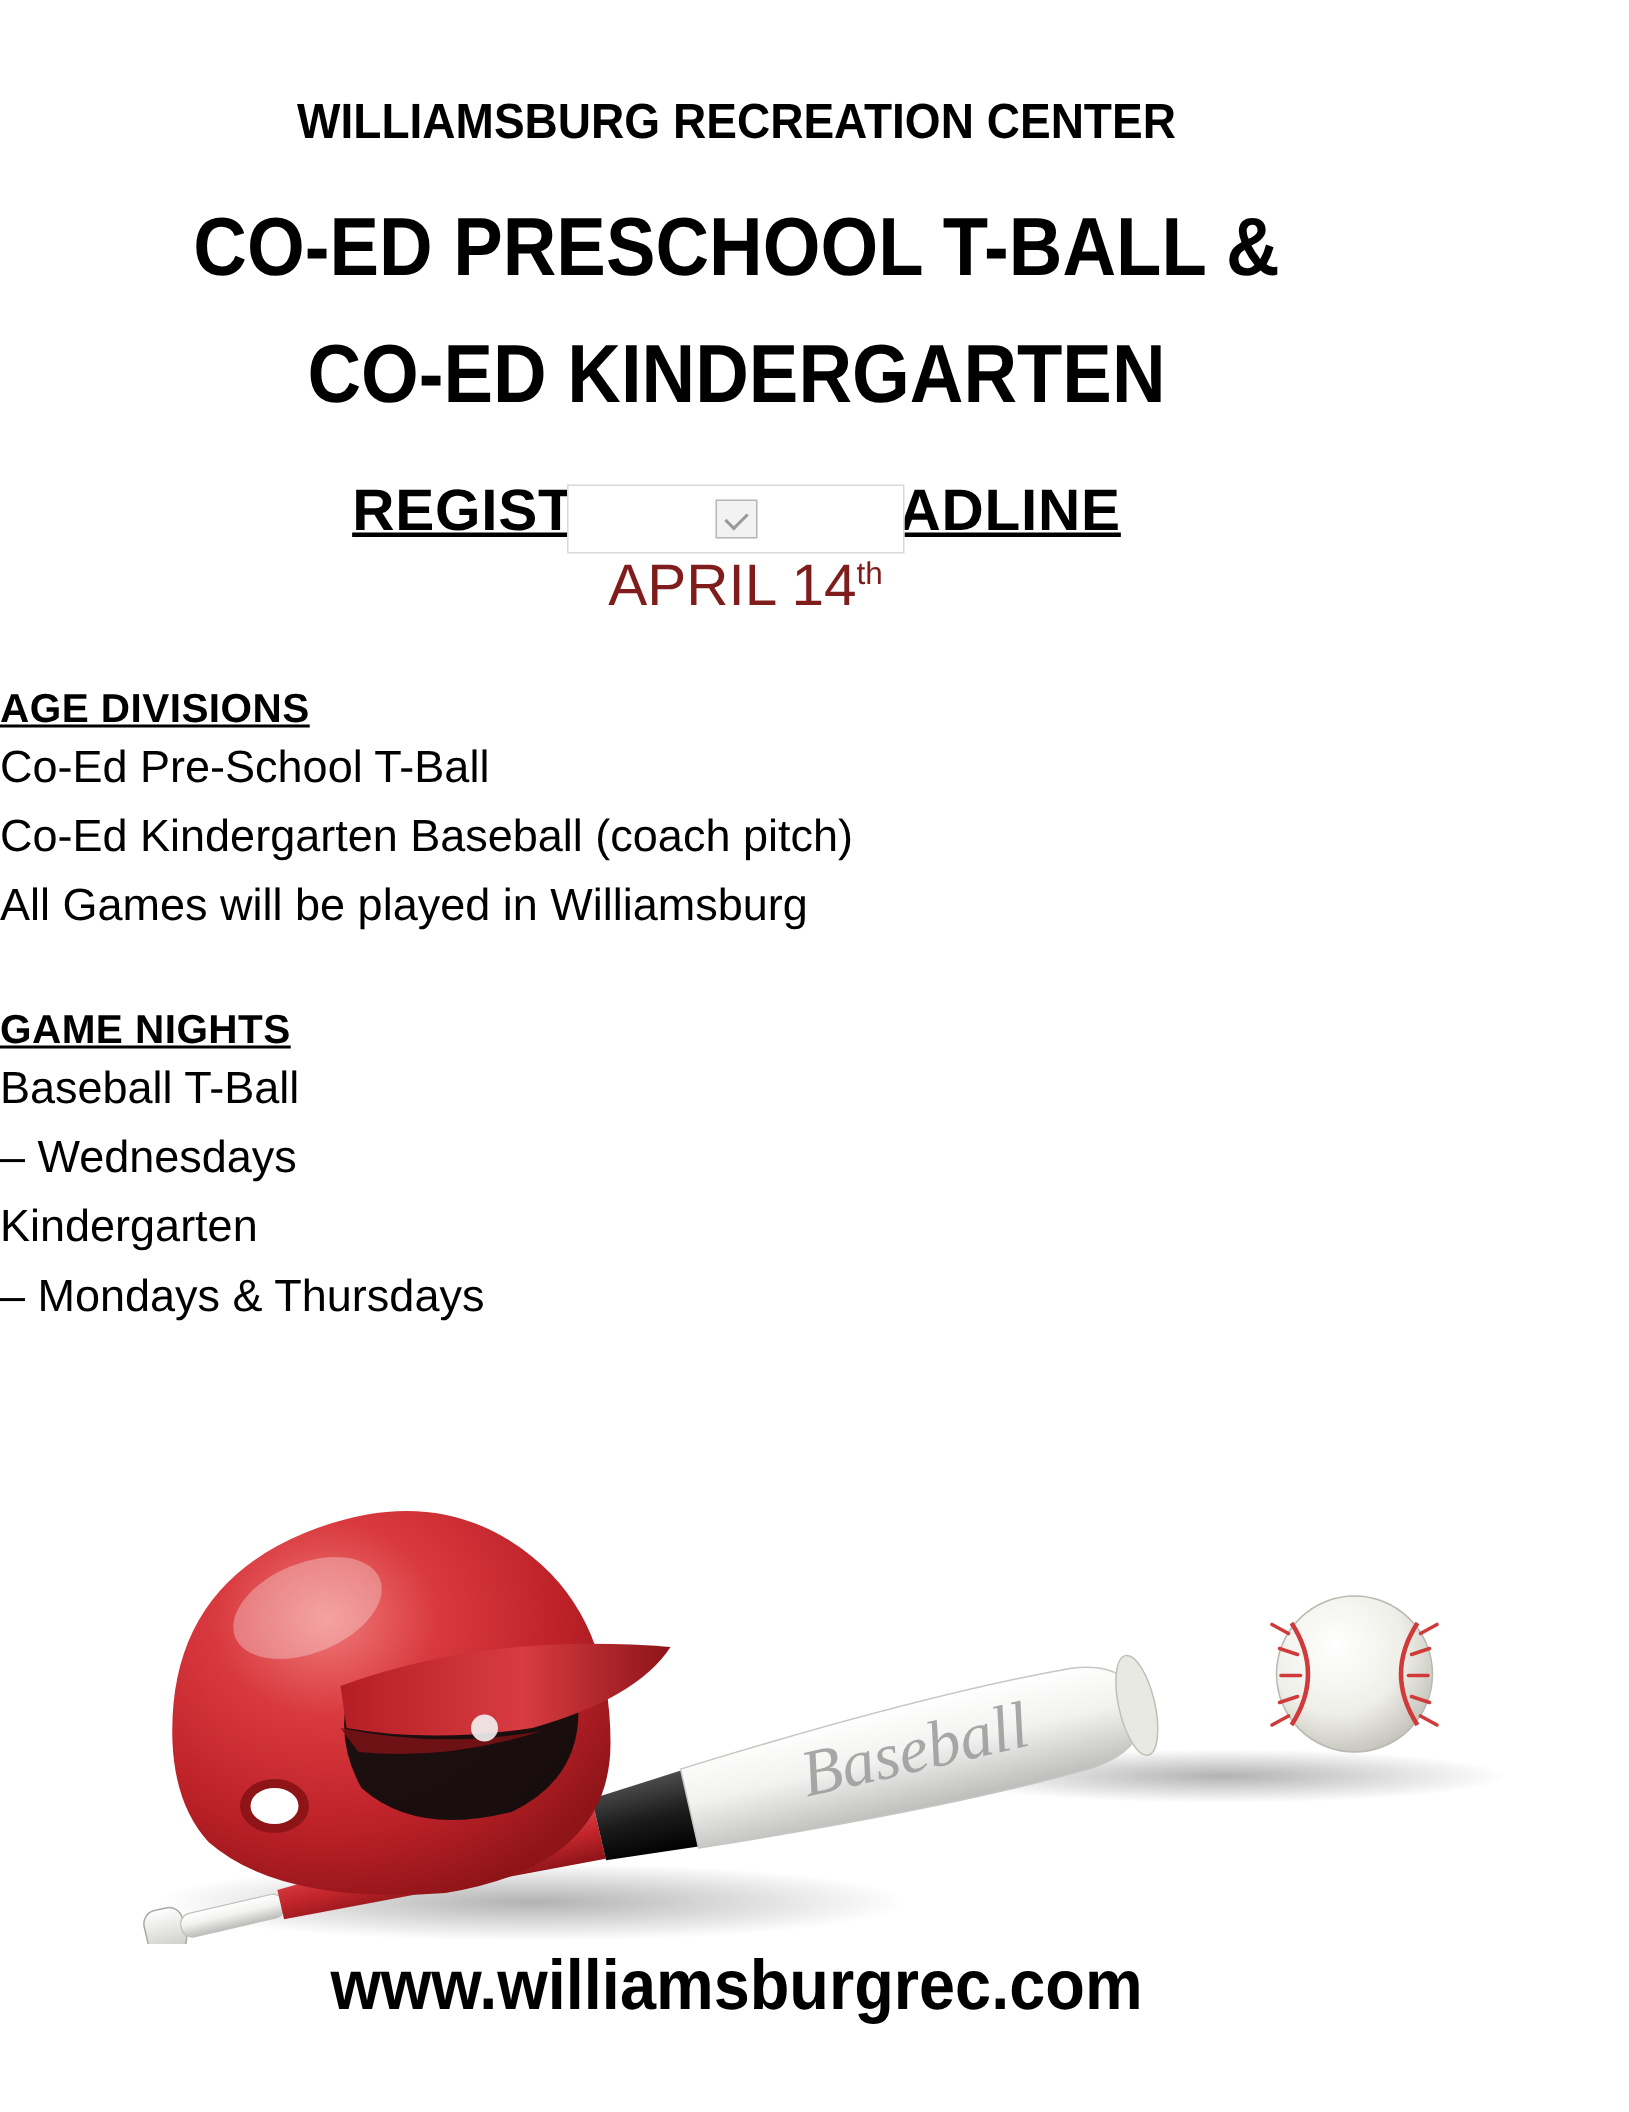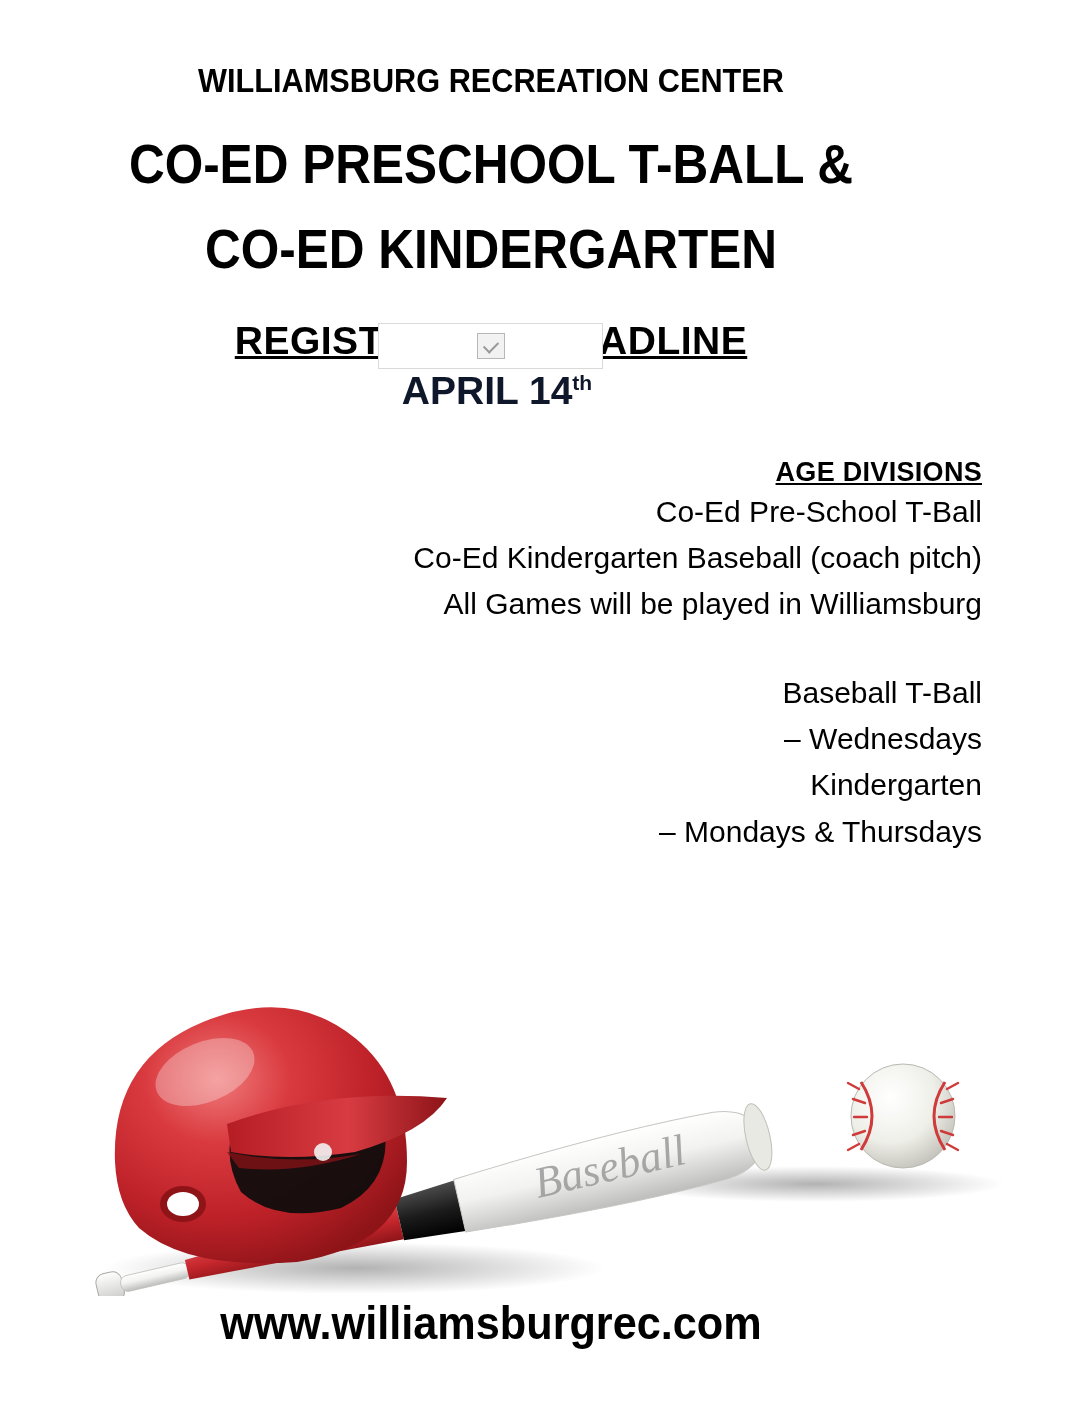--- a/index.html
+++ b/index.html
@@ -50,23 +50,23 @@
     position: relative;
   }
   .deadline-label {
     font-size: 39px;
     font-weight: bold;
     text-decoration: underline;
     letter-spacing: 0.5px;
   }
   .deadline-date {
     display: block;
-    color: #0f172a;
+    color: #7f1d1d;
     font-size: 39px;
-    font-weight: bold;
+    font-weight: normal;
     padding-top: 6px;
     padding-left: 12px;
   }
   .deadline-date sup {
     font-size: 21px;
     vertical-align: super;
   }
 
   
   .img-placeholder {
@@ -94,21 +94,21 @@
     left: 6px;
     top: 7px;
     width: 12px;
     height: 7px;
     border-left: 2px solid #9a9a9a;
     border-bottom: 2px solid #9a9a9a;
     transform: rotate(-45deg);
   }
 
   .section {
-    text-align: right;
+    text-align: left;
     margin-top: 44px;
   }
   .section-head {
     font-size: 27px;
     font-weight: bold;
     text-decoration: underline;
     letter-spacing: 0.3px;
   }
   .section-line {
     font-size: 30px;
@@ -161,20 +161,21 @@
 
   <div class="section">
     <div class="section-head">AGE DIVISIONS</div>
     <div class="section-line">Co-Ed Pre-School T-Ball</div>
     <div class="section-line">Co-Ed Kindergarten Baseball (coach pitch)</div>
     <div class="section-line">All Games will be played in Williamsburg</div>
   </div>
 
 
   <div class="section">
+    <div class="section-head">GAME NIGHTS</div>
     <div class="section-line">Baseball T-Ball</div>
     <div class="section-line">– Wednesdays</div>
     <div class="section-line">Kindergarten</div>
     <div class="section-line">– Mondays &amp; Thursdays</div>
   </div>
 
   <div class="art">
     <svg width="990" height="320" viewBox="0 0 990 320" xmlns="http://www.w3.org/2000/svg">
       <defs>
         <radialGradient id="helmetGrad" cx="35%" cy="28%" r="78%">

